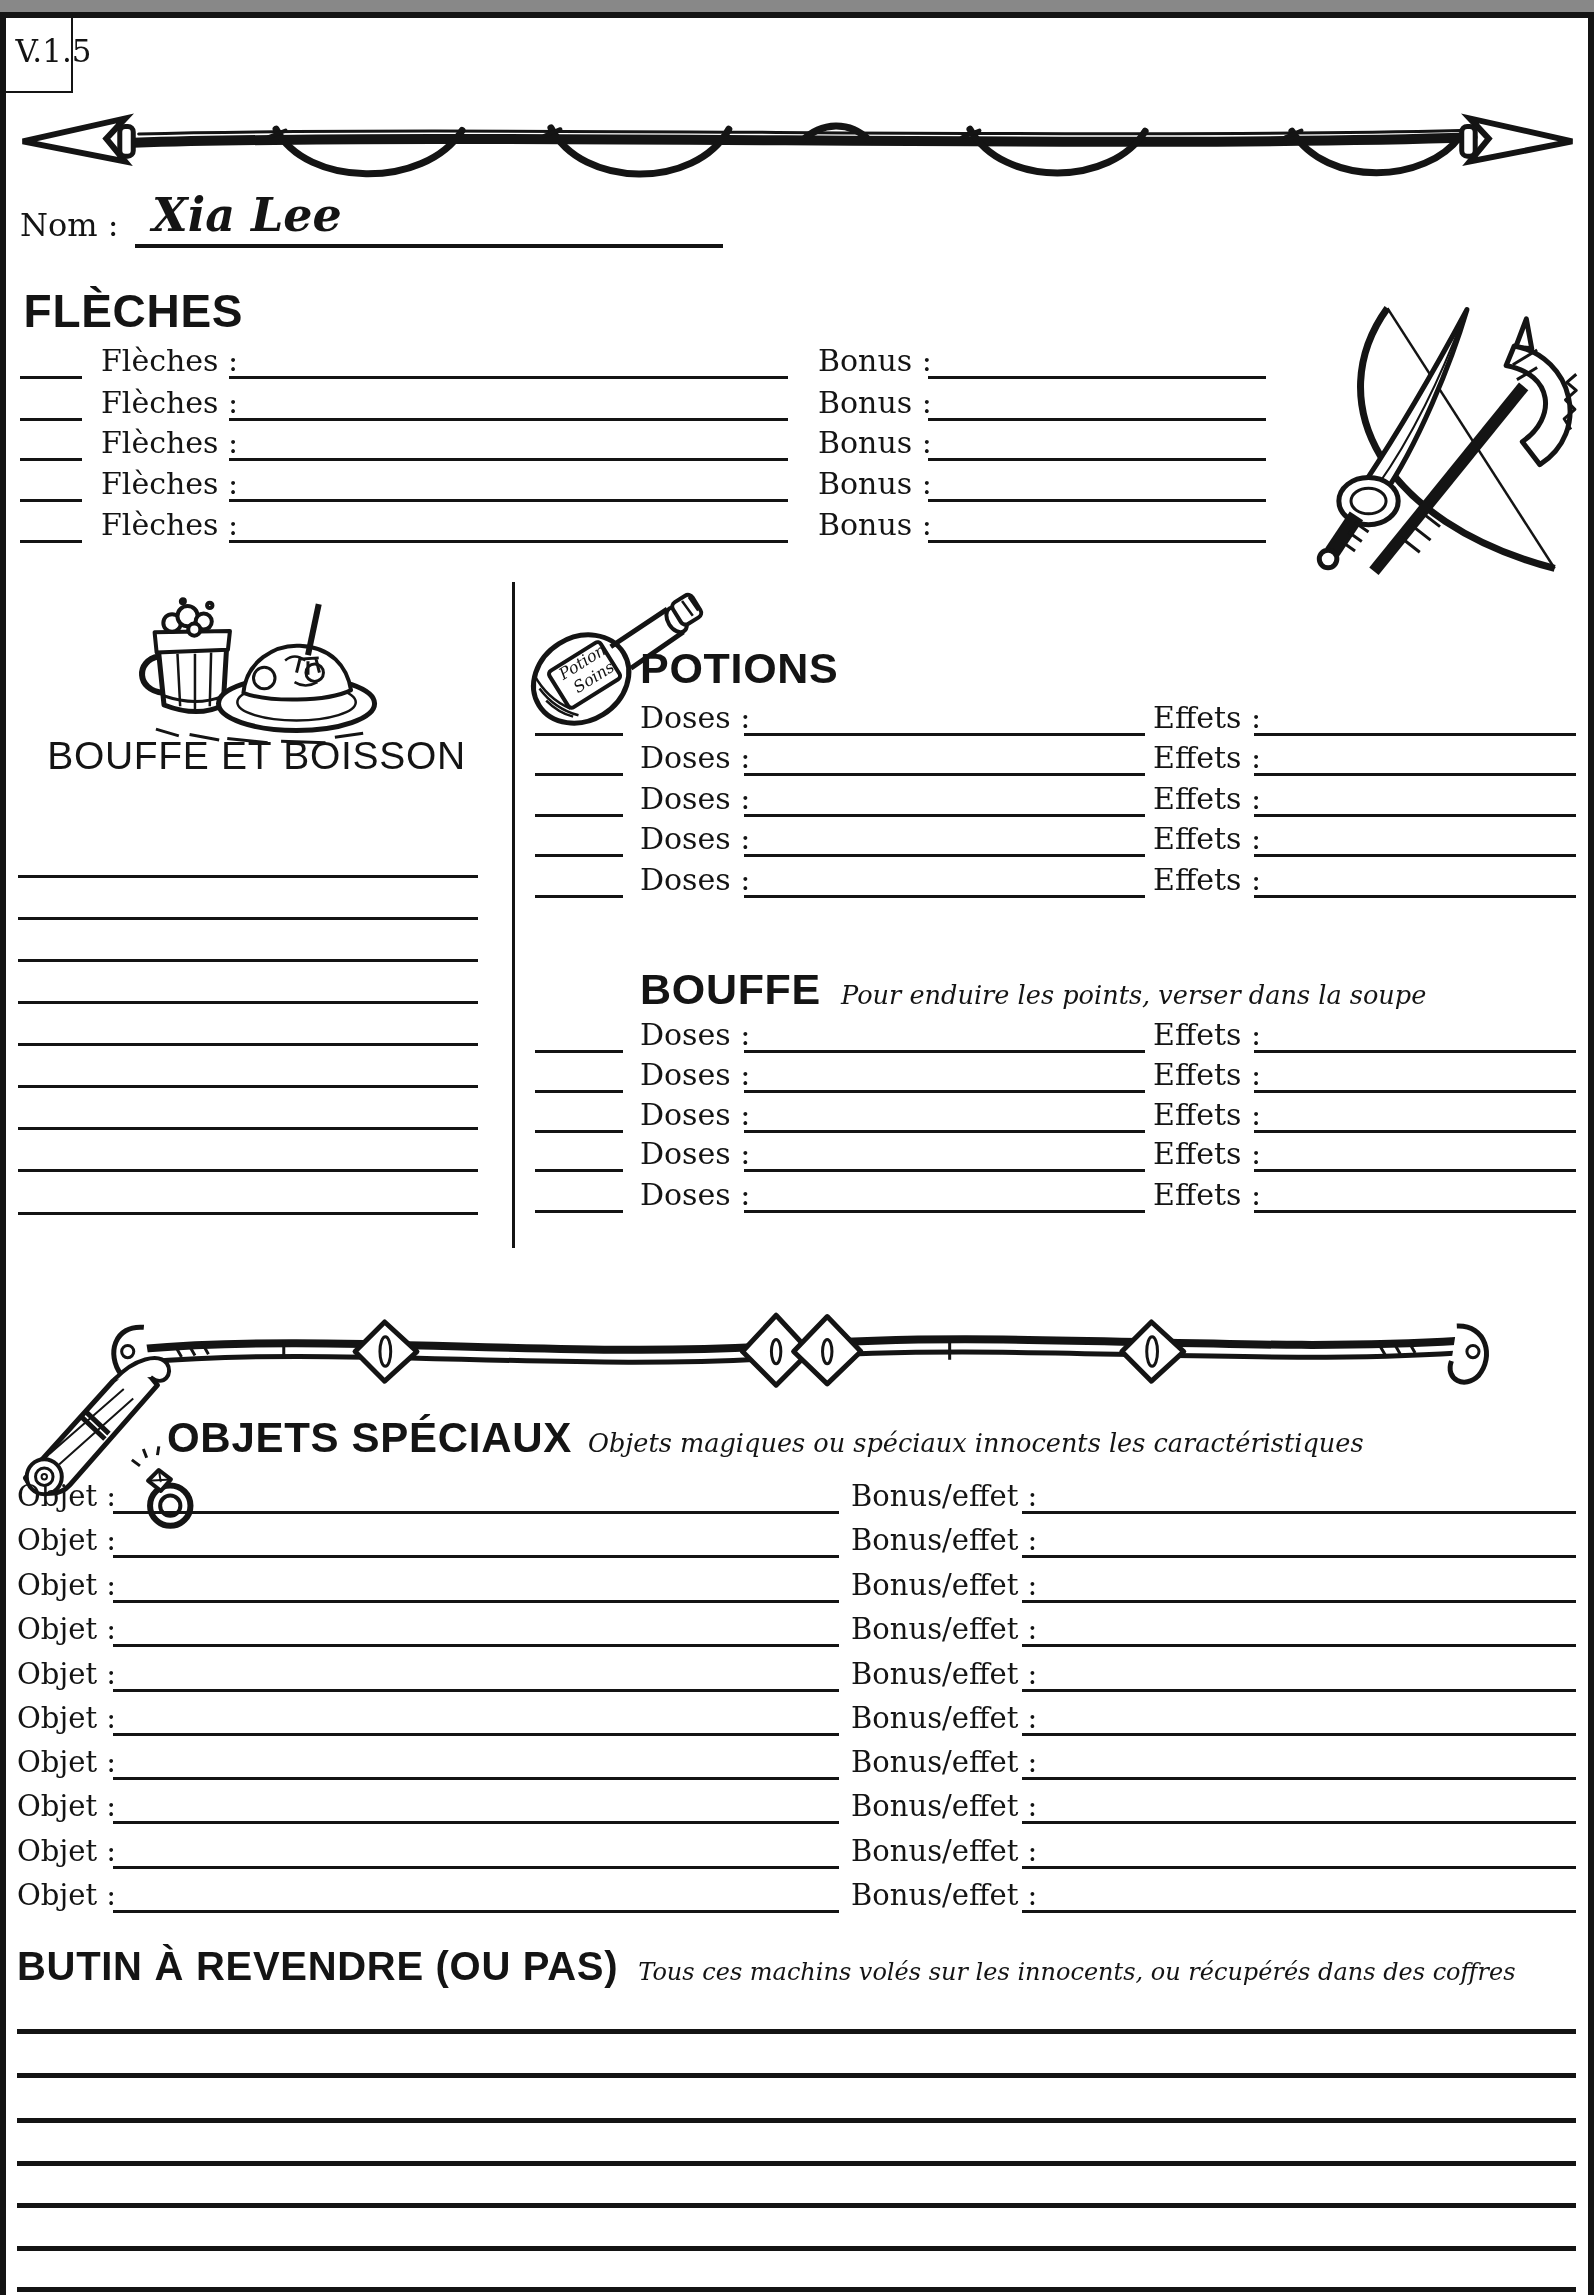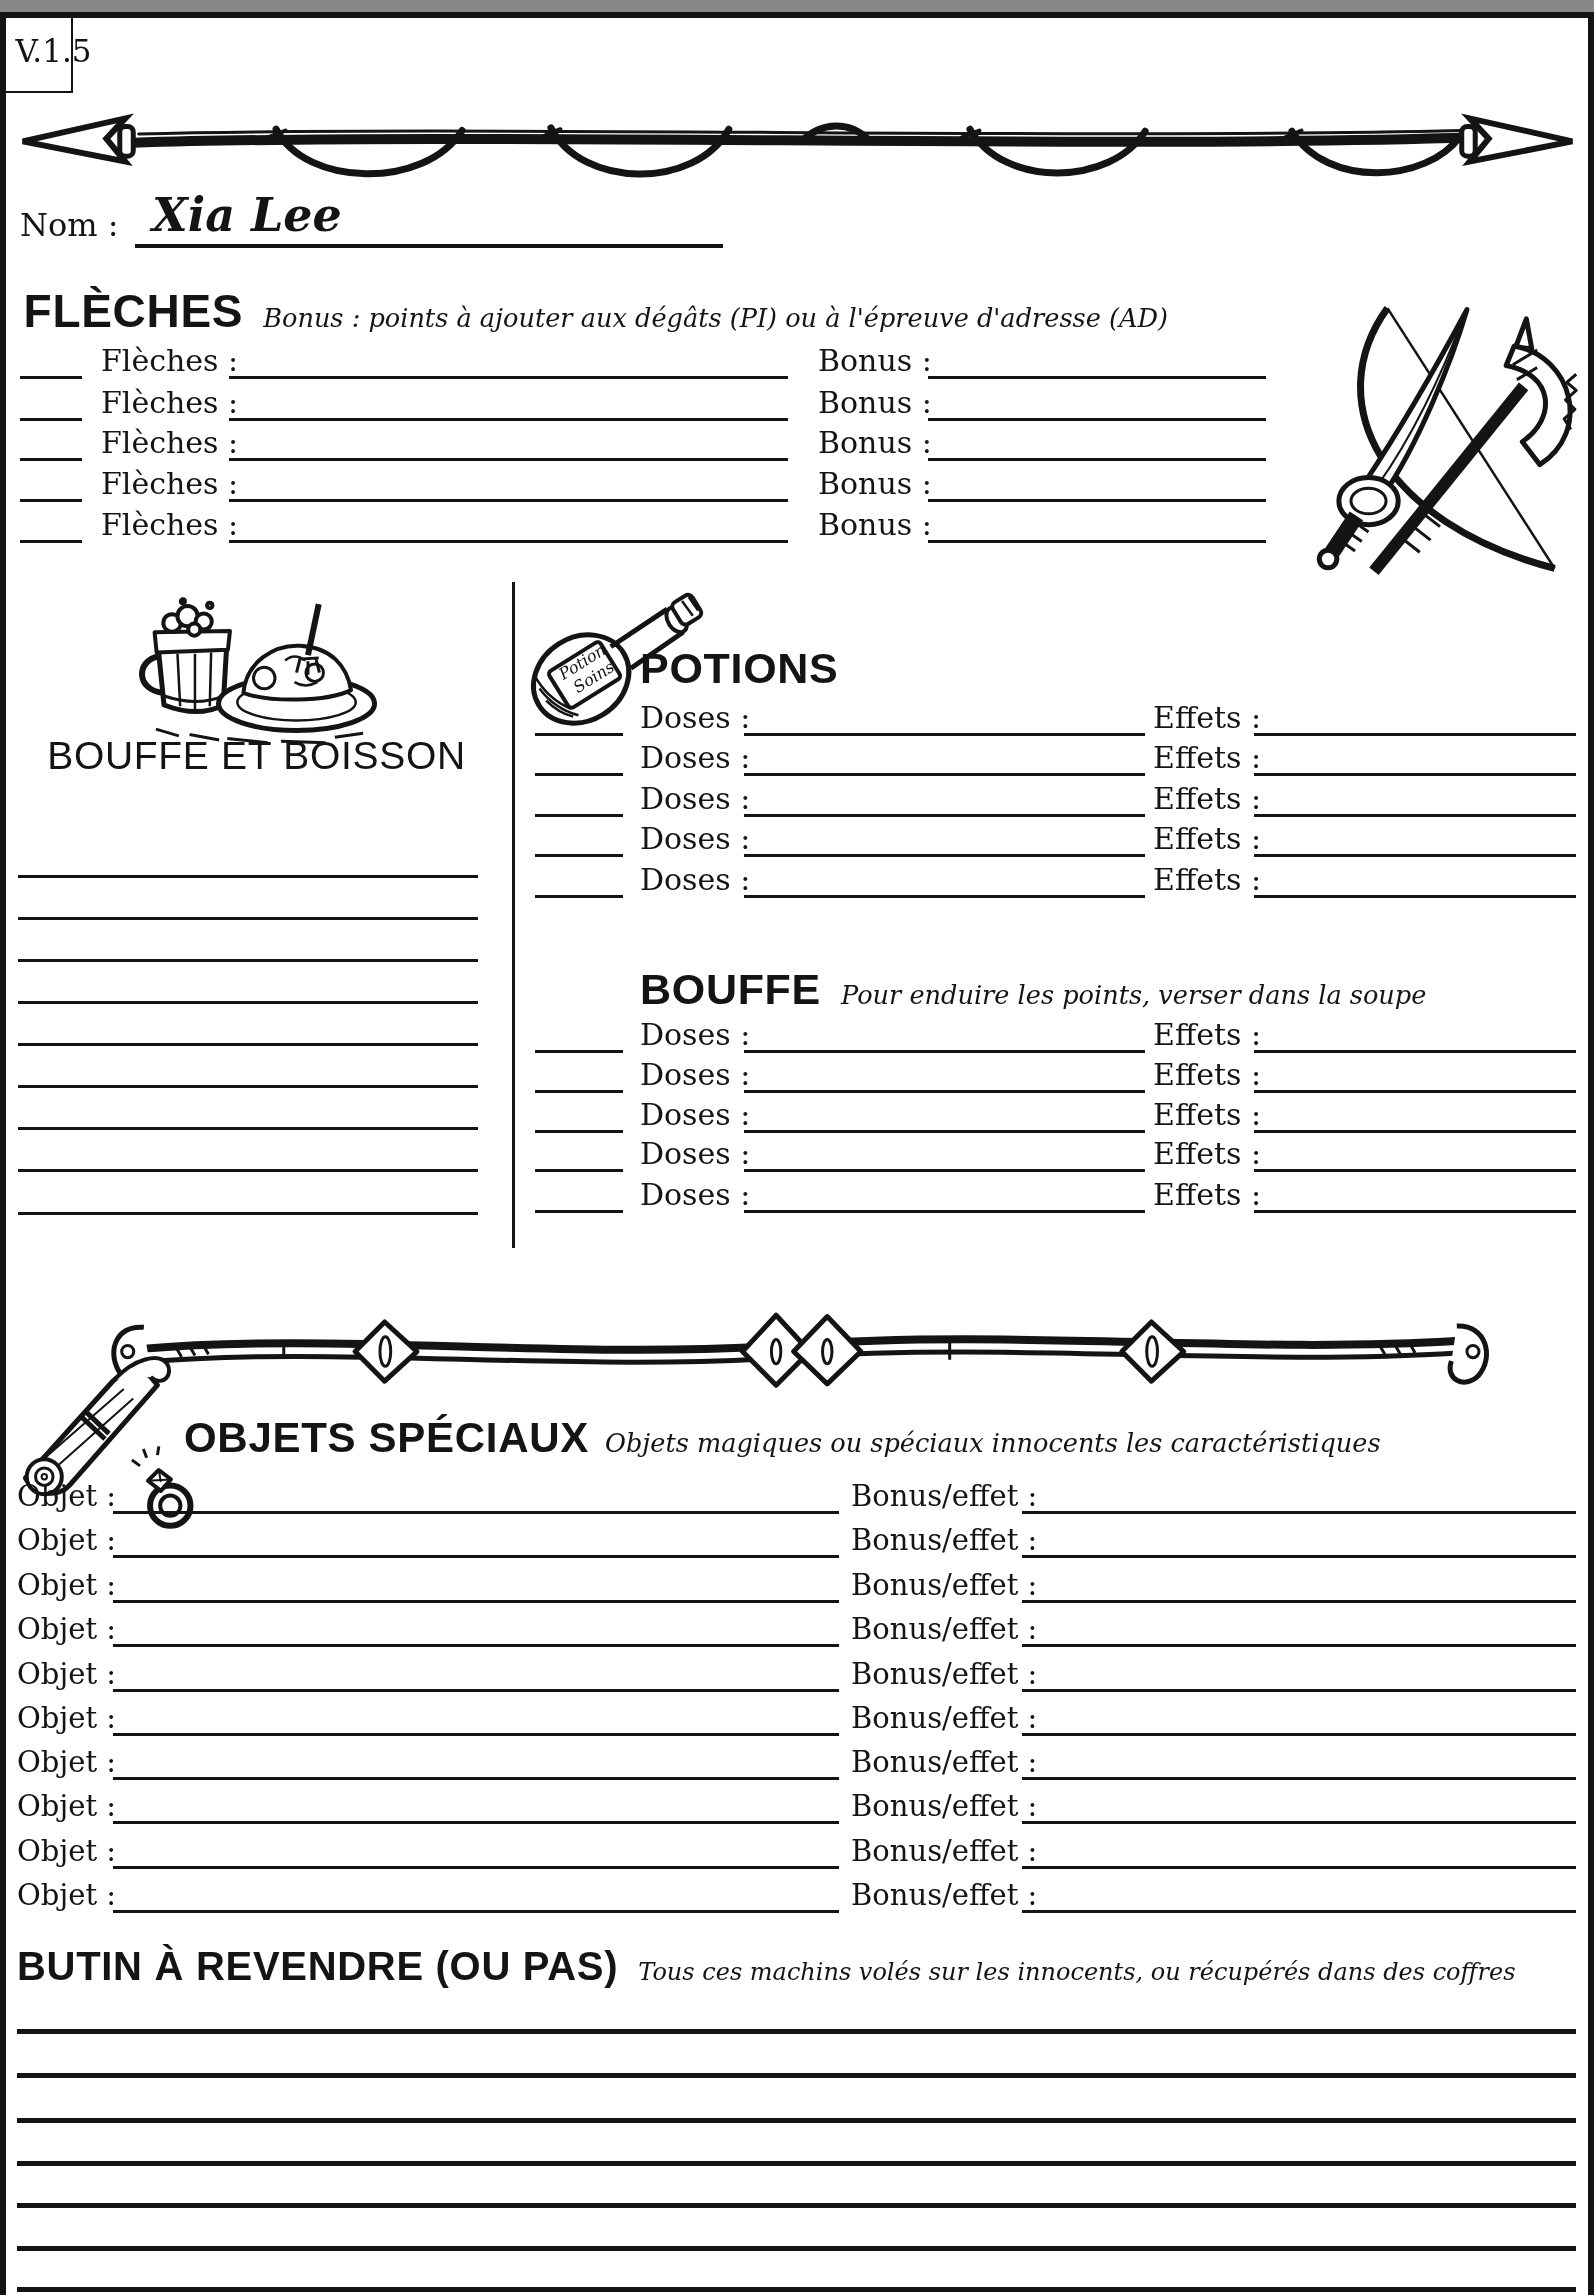--- a/index.html
+++ b/index.html
@@ -75,21 +75,20 @@
       <path d="M380,64 l26,-10 M790,62 l24,-10 M1410,64 l26,-10 M1890,64 l24,-10" stroke-width="4"></path>
     </g>
   </svg>
 
   <span class="nom-label">Nom :</span>
   <span class="nom-value">Xia Lee</span>
   <div class="nom-line"></div>
 
   <div class="sec-head" style="left:23.6px; top:272px;">
     <span class="sec-title" style="font-size:46px;">FLÈCHES</span>
-    <span class="sec-sub" style="font-size:25.6px;">Bonus : points à ajouter aux dégâts (PI) ou à l'épreuve d'adresse (AD)</span>
   </div>
 
   <div class="row" style="top:328px">
     <div class="bar" style="left:20px;width:62px"></div>
     <span class="lbl" style="left:101px">Flèches :</span>
     <div class="bar" style="left:229px;width:559px"></div>
     <span class="lbl" style="left:818px">Bonus :</span>
     <div class="bar" style="left:928px;width:338px"></div>
   </div>
   <div class="row" style="top:370px">
@@ -306,21 +305,21 @@
       <path d="M118,96 L154,130 M112,104 L148,138" stroke-width="5"></path>
       <path d="M66,160 L176,64 M80,176 L190,78" stroke-width="2"></path>
       <circle cx="245" cy="237" r="30" fill="#ffffff" stroke-width="6"></circle>
       <circle cx="245" cy="237" r="15" stroke-width="4"></circle>
       <path d="M212,200 l16,-16 l18,14 l-15,17 Z" fill="#ffffff"></path>
       <path d="M212,200 l34,-2 M228,184 l3,18" stroke-width="2"></path>
       <path d="M200,178 l-12,-9 M210,166 l-5,-13 M226,162 l2,-13" stroke-width="3"></path>
     </g>
   </svg>
 
-  <div class="sec-head" style="left:184px; top:1402px;gap:16px;">
+  <div class="sec-head" style="left:167px; top:1402px;gap:16px;">
     <span class="sec-title" style="font-size:42px;">OBJETS SPÉCIAUX</span>
     <span class="sec-sub" style="font-size:25.6px;">Objets magiques ou spéciaux innocents les caractéristiques</span>
   </div>
 
   <div class="row" style="top:1463px">
     <span class="lbl" style="left:17px;font-size:29px">Objet :</span>
     <div class="bar" style="left:113px;width:726px"></div>
     <span class="lbl" style="left:851px;font-size:29px">Bonus/effet :</span>
     <div class="bar" style="left:1022px;width:554px"></div>
   </div>

